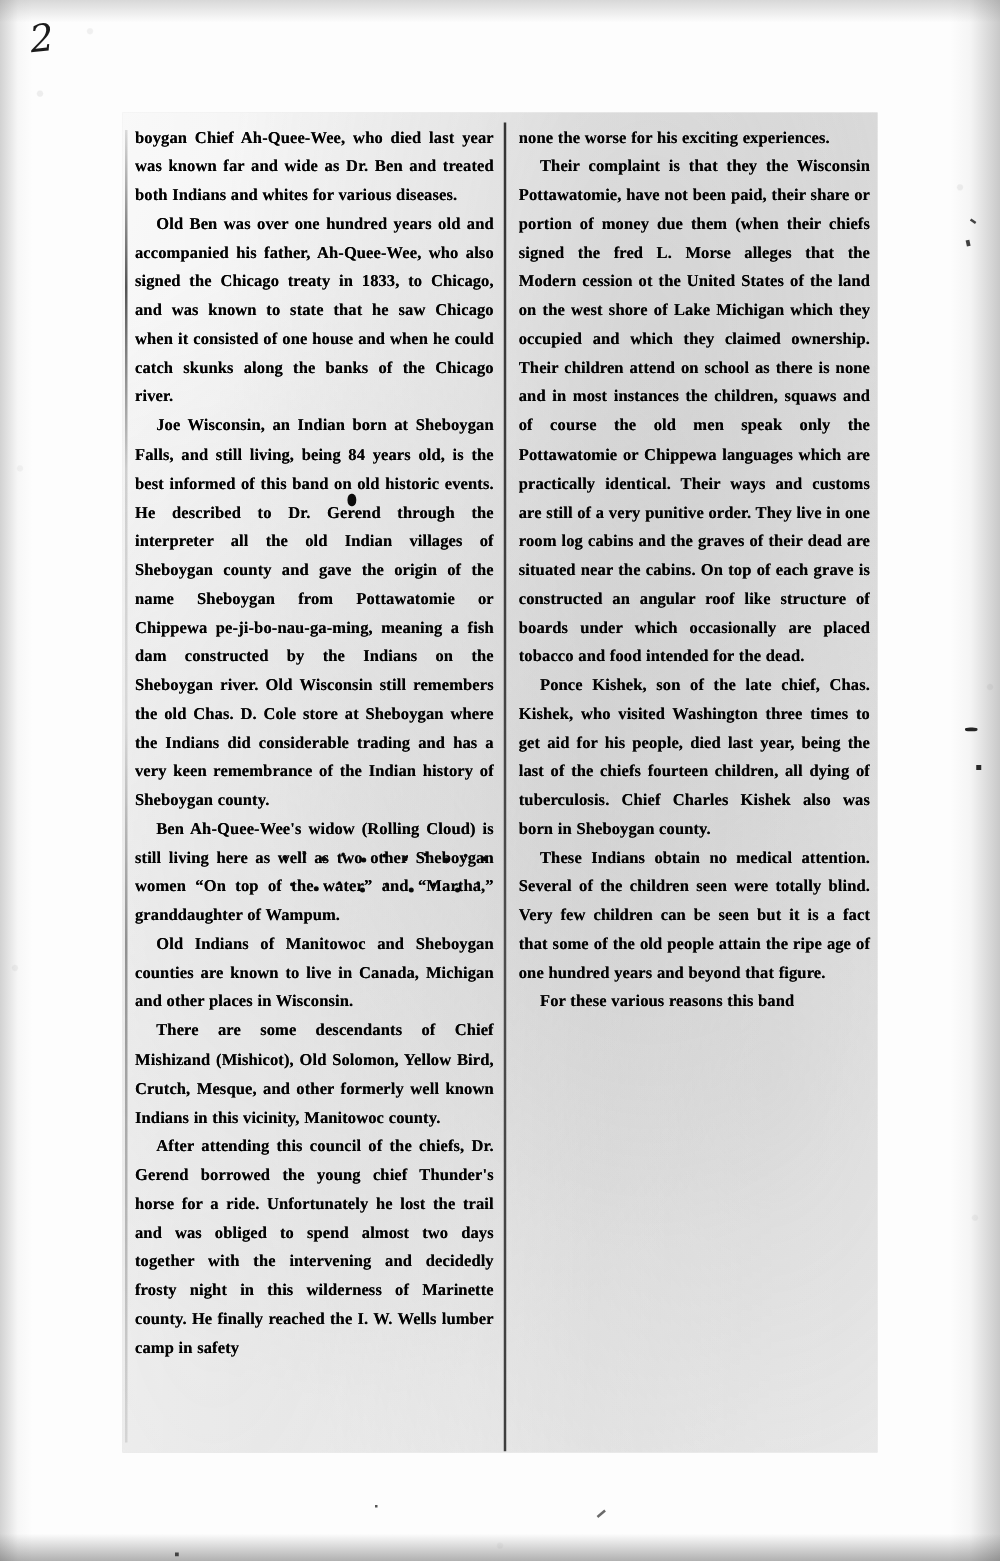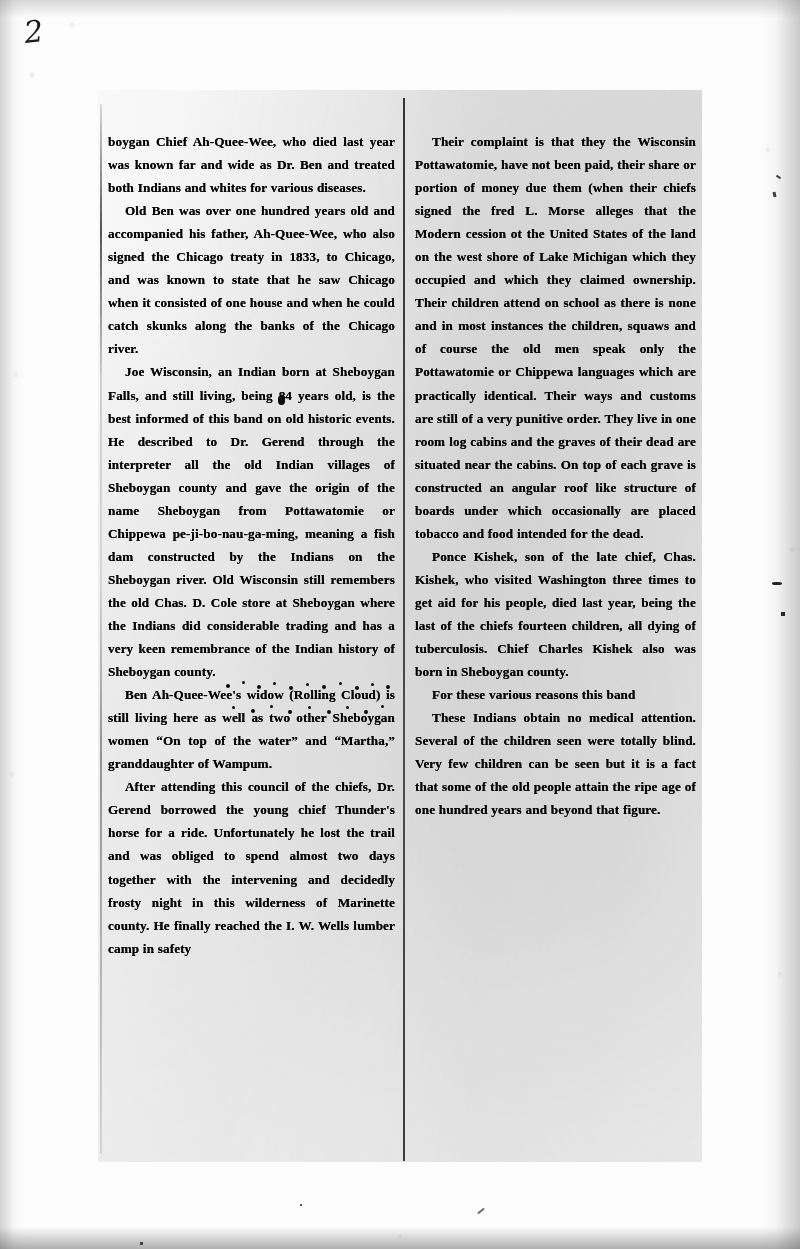--- a/index.html
+++ b/index.html
@@ -114,21 +114,20 @@
       rgba(255,255,255,.06) 100%);
   }
 
   .columns {
     position: relative;
     z-index: 3;
     display: flex;
     height: 100%;
     padding-top: 8px;
     box-sizing: border-box;
-    margin-top: 32px;
   }
   .col {
     position: relative;
     box-sizing: border-box;
   }
   .col-left  { width: 305px; padding: 0 8px 0 10px; }
   .col-right { width: 299px; padding: 0 6px 0 12px; }
 
   .col-rule {
     position: absolute;
@@ -205,28 +204,31 @@
     <div class="col-edge-left"></div>
     <div class="col-rule"></div>
 
     <div class="columns">
 
       <div class="col col-left inkish">
         <p class="para cont">boygan Chief Ah-Quee-Wee, who died last year was known far and wide as Dr. Ben and treated both Indians and whites for various diseases.</p>
         <p class="para">Old Ben was over one hundred years old and accompanied his father, Ah-Quee-Wee, who also signed the Chicago treaty in 1833, to Chicago, and was known to state that he saw Chicago when it consisted of one house and when he could catch skunks along the banks of the Chicago river.</p>
         <p class="para">Joe Wisconsin, an Indian born at Sheboygan Falls, and still living, being 84 years old, is the best informed of this band on old historic events. He described to Dr. Gerend through the interpreter all the old Indian villages of Sheboygan county and gave the origin of the name Sheboygan from Pottawatomie or Chippewa pe-ji-bo-nau-ga-ming, meaning a fish dam constructed by the Indians on the Sheboygan river. Old Wisconsin still remembers the old Chas. D. Cole store at Sheboygan where the Indians did considerable trading and has a very keen remembrance of the Indian history of Sheboygan county.</p>
         <p class="para">Ben Ah-Quee-Wee's widow (Rolling Cloud) is still living here as well as two other Sheboygan women “On top of the water” and “Martha,” granddaughter of Wampum.</p>
+        <p class="para">Old Indians of Manitowoc and Sheboygan counties are known to live in Canada, Michigan and other places in Wisconsin.</p>
+        <p class="para">There are some descendants of Chief Mishizand (Mishicot), Old Solomon, Yellow Bird, Crutch, Mesque, and other formerly well known Indians in this vicinity, Manitowoc county.</p>
         <p class="para">After attending this council of the chiefs, Dr. Gerend borrowed the young chief Thunder's horse for a ride. Unfortunately he lost the trail and was obliged to spend almost two days together with the intervening and decidedly frosty night in this wilderness of Marinette county. He finally reached the I. W. Wells lumber camp in safety</p>
       </div>
 
       <div class="col col-right inkish">
+        <p class="para cont">none the worse for his exciting experiences.</p>
         <p class="para">Their complaint is that they the Wisconsin Pottawatomie, have not been paid, their share or portion of money due them (when their chiefs signed the fred L. Morse alleges that the Modern cession ot the United States of the land on the west shore of Lake Michigan which they occupied and which they claimed ownership. Their children attend on school as there is none and in most instances the children, squaws and of course the old men speak only the Pottawatomie or Chippewa languages which are practically identical. Their ways and customs are still of a very punitive order. They live in one room log cabins and the graves of their dead are situated near the cabins. On top of each grave is constructed an angular roof like structure of boards under which occasionally are placed tobacco and food intended for the dead.</p>
         <p class="para">Ponce Kishek, son of the late chief, Chas. Kishek, who visited Washington three times to get aid for his people, died last year, being the last of the chiefs fourteen children, all dying of tuberculosis. Chief Charles Kishek also was born in Sheboygan county.</p>
+        <p class="para">These Indians obtain no medical attention. Several of the children seen were totally blind. Very few children can be seen but it is a fact that some of the old people attain the ripe age of one hundred years and beyond that figure.</p>
         <p class="para">For these various reasons this band</p>
-        <p class="para">These Indians obtain no medical attention. Several of the children seen were totally blind. Very few children can be seen but it is a fact that some of the old people attain the ripe age of one hundred years and beyond that figure.</p>
       </div>
     </div>
 
     <div class="blots" style="left:120px; top:592px; width:190px; height:42px;">
       <span class="blot" style="left:8px;   top:2px;  width:4px; height:4px;"></span>
       <span class="blot" style="left:24px;  top:-1px; width:3px; height:3px;"></span>
       <span class="blot" style="left:39px;  top:3px;  width:4px; height:4px;"></span>
       <span class="blot" style="left:55px;  top:0px;  width:3px; height:3px;"></span>
       <span class="blot" style="left:71px;  top:4px;  width:4px; height:4px;"></span>
       <span class="blot" style="left:88px;  top:1px;  width:3px; height:3px;"></span>

